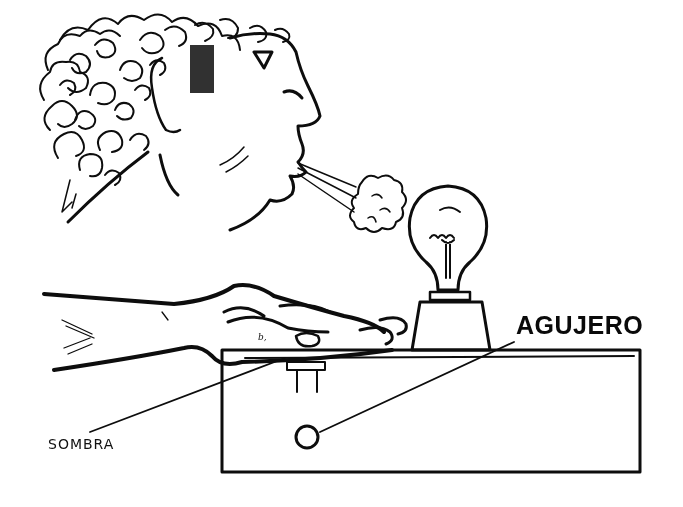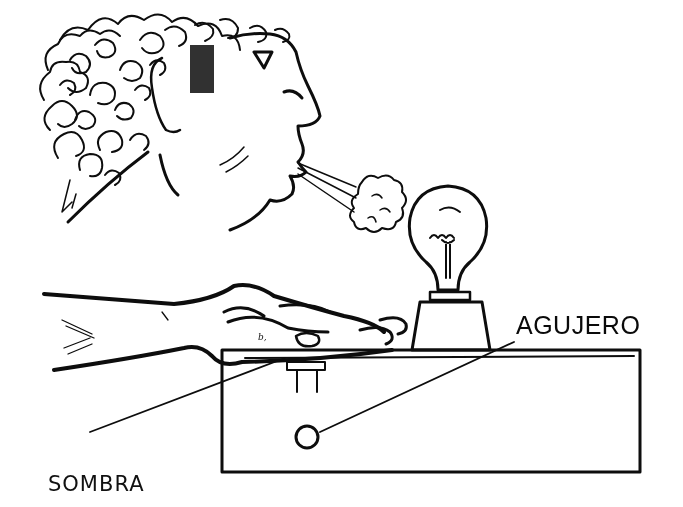--- a/index.html
+++ b/index.html
@@ -1,26 +1,26 @@
 <!DOCTYPE html>
 <html><head>
 <meta charset="utf-8">
 <style>
   html, body { margin: 0; padding: 0; background: #ffffff; }
   body { width: 683px; height: 507px; overflow: hidden; position: relative; }
   #canvas { position: absolute; left: 0; top: 0; width: 683px; height: 507px; }
   .label-agujero {
     position: absolute; left: 516px; top: 311px;
-    font-family: "Liberation Sans", sans-serif; font-weight: normal;
+    font-family: "Liberation Sans", sans-serif; font-weight: bold;
     font-size: 25px; color: #0a0a0a; letter-spacing: 0.5px;
   }
   .label-sombra {
     position: absolute; left: 48px; top: 436px;
     font-family: "DejaVu Sans", sans-serif;
-    font-size: 21px; color: #111111; letter-spacing: 1px; margin-top: 36px;
+    font-size: 14px; color: #111111; letter-spacing: 1px;
   }
   .ink { stroke: #0d0d0d; fill: none; stroke-linecap: round; stroke-linejoin: round; }
 </style>
 </head>
 <body>
 
 <svg id="canvas" viewBox="0 0 683 507" xmlns="http://www.w3.org/2000/svg">
 
   <g>
 

